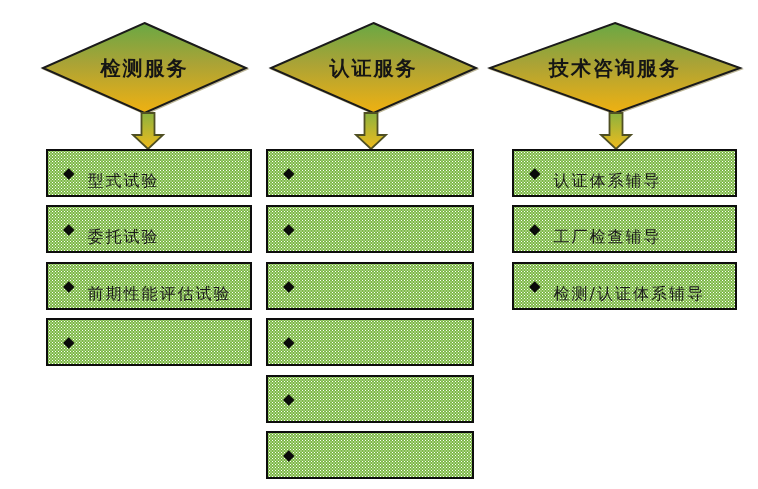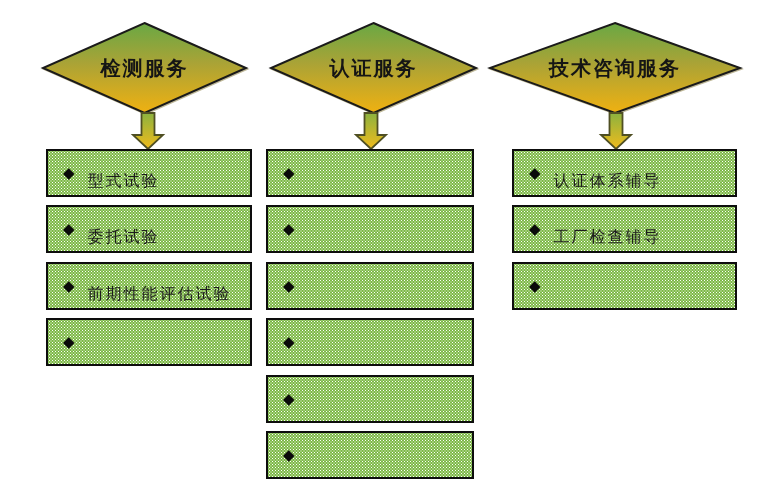--- a/index.html
+++ b/index.html
@@ -100,15 +100,16 @@
   <div class="box" style="left:512px;top:149px;width:225px">
     <span class="bullet">◆</span>
     <span class="itext">认证体系辅导</span>
   </div>
   <div class="box" style="left:512px;top:205px;width:225px">
     <span class="bullet">◆</span>
     <span class="itext">工厂检查辅导</span>
   </div>
   <div class="box" style="left:512px;top:262px;width:225px">
     <span class="bullet">◆</span>
+    <span class="itext">检测/认证体系辅导</span>
   </div>
 
 </div>
 
 </body></html>

